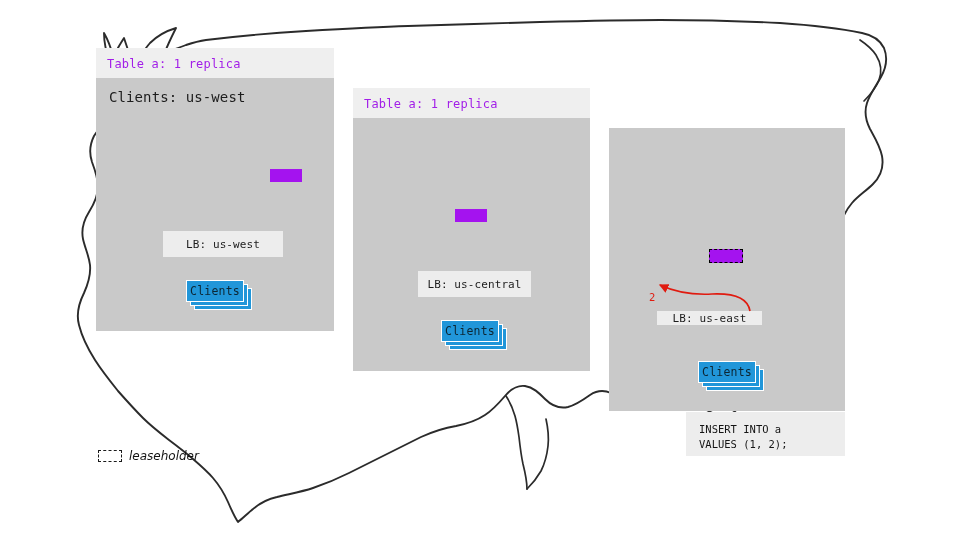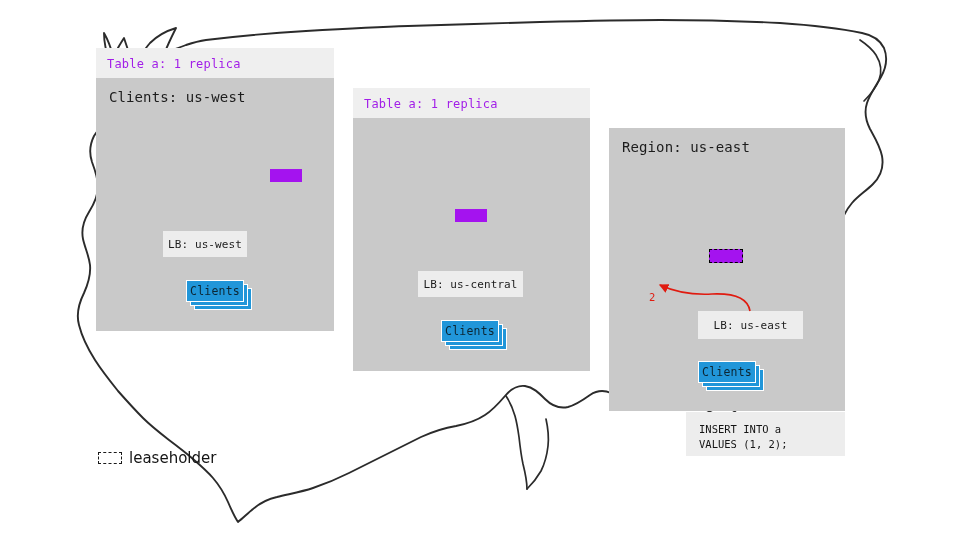--- a/index.html
+++ b/index.html
@@ -77,22 +77,23 @@
     padding:10px 0 0 13px;box-sizing:border-box;white-space:pre;
   }
 
   
   .legend{position:absolute;z-index:6;display:flex;align-items:center;}
   .legend-swatch{
     width:24px;height:12px;background:#ffffff;
     border:1.5px dashed #1a1a1a;box-sizing:border-box;
   }
   .legend-text{
-    margin-left:7px;font-size:15px;color:#141414;
+    margin-left:7px;font-size:12px;color:#141414;
     font-family:"DejaVu Sans","Liberation Sans",sans-serif;
+    font-style:italic;
   }
 
   
   .arrow-layer{position:absolute;left:0;top:0;width:960px;height:540px;z-index:7;pointer-events:none;}
   .arrow-label{
     position:absolute;z-index:8;color:#e01b10;font-size:10.5px;
   }
 </style>
 </head>
 <body>
@@ -197,21 +198,21 @@
     <div class="az-cell">
       <div class="az-label">AZ: west3</div>
       <div class="cyl" style="width:48px;height:68px;">
         <div class="cyl-bot"></div>
         <div class="cyl-body"></div>
         <div class="cyl-top"></div>
         <div class="replica" style="left:7px;top:18px;width:32px;height:13px;"></div>
       </div>
     </div>
   </div>
-  <div class="lb-box" style="left:163px;top:231px;width:84px;height:26px;">LB: us-west</div>
+  <div class="lb-box" style="left:163px;top:231px;width:120px;height:26px;">LB: us-west</div>
   <div class="clients" style="left:186px;top:280px;width:66px;height:30px;">
     <div class="card" style="left:8px;top:8px;width:58px;height:22px;"></div>
     <div class="card" style="left:4px;top:4px;width:58px;height:22px;"></div>
     <div class="card front" style="left:0;top:0;width:58px;height:22px;">Clients</div>
   </div>
 
   <div class="panel" style="left:353px;top:88px;width:237px;height:283px;">
     <div class="panel-header" style="height:30px;">Table a: 1 replica</div>
   </div>
   <div class="az-strip" style="left:364px;top:158px;width:215px;height:112px;">
@@ -234,29 +235,28 @@
     </div>
     <div class="az-cell">
       <div class="az-label">AZ: cen3</div>
       <div class="cyl" style="width:48px;height:68px;">
         <div class="cyl-bot"></div>
         <div class="cyl-body"></div>
         <div class="cyl-top"></div>
       </div>
     </div>
   </div>
-  <div class="lb-box" style="left:418px;top:271px;width:105px;height:26px;">LB: us-central</div>
+  <div class="lb-box" style="left:418px;top:271px;width:113px;height:26px;">LB: us-central</div>
   <div class="clients" style="left:441px;top:320px;width:66px;height:30px;">
     <div class="card" style="left:8px;top:8px;width:58px;height:22px;"></div>
     <div class="card" style="left:4px;top:4px;width:58px;height:22px;"></div>
     <div class="card front" style="left:0;top:0;width:58px;height:22px;">Clients</div>
   </div>
 
   <div class="panel" style="left:609px;top:128px;width:236px;height:283px;">
-    <div class="region-title">Region: us-east</div>
   </div>
   <div class="az-strip" style="left:620px;top:198px;width:214px;height:112px;">
     <div class="az-cell">
       <div class="az-label">AZ: east1</div>
       <div class="cyl" style="width:48px;height:68px;">
         <div class="cyl-bot"></div>
         <div class="cyl-body"></div>
         <div class="cyl-top"></div>
       </div>
     </div>
@@ -271,21 +271,21 @@
     </div>
     <div class="az-cell">
       <div class="az-label">AZ: east3</div>
       <div class="cyl" style="width:48px;height:68px;">
         <div class="cyl-bot"></div>
         <div class="cyl-body"></div>
         <div class="cyl-top"></div>
       </div>
     </div>
   </div>
-  <div class="lb-box" style="left:698px;top:311px;width:105px;height:28px;">LB: us-east</div>
+  <div class="lb-box" style="left:657px;top:311px;width:105px;height:14px;">LB: us-east</div>
   <div class="clients" style="left:698px;top:361px;width:66px;height:30px;">
     <div class="card" style="left:8px;top:8px;width:58px;height:22px;"></div>
     <div class="card" style="left:4px;top:4px;width:58px;height:22px;"></div>
     <div class="card front" style="left:0;top:0;width:58px;height:22px;">Clients</div>
   </div>
 
   <div class="sql-box" style="left:686px;top:412px;width:159px;height:44px;"><span>INSERT INTO a</span>
 <span>VALUES (1, 2);</span></div>
 
   <svg class="arrow-layer" viewBox="0 0 960 540">

